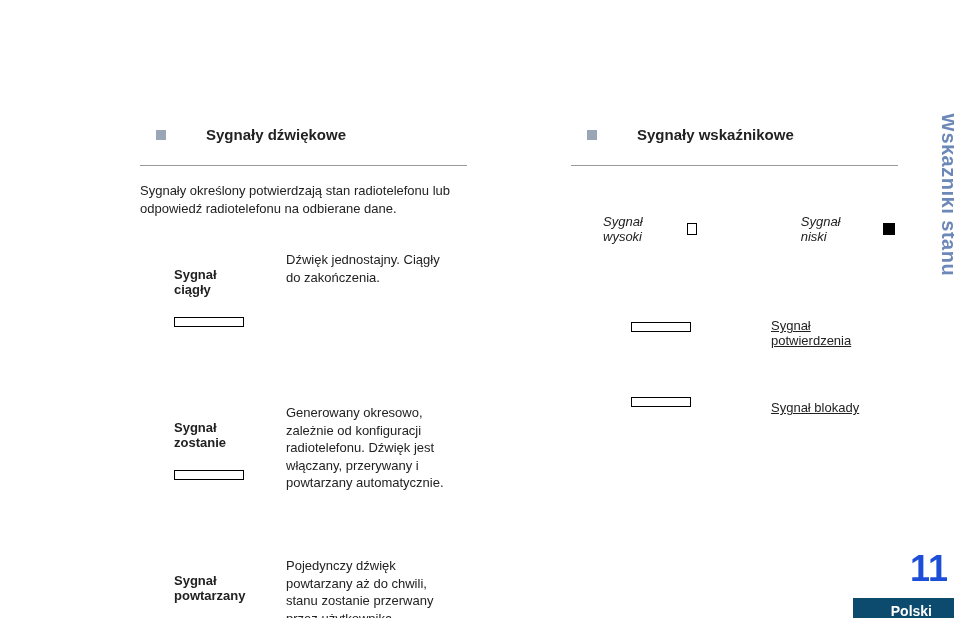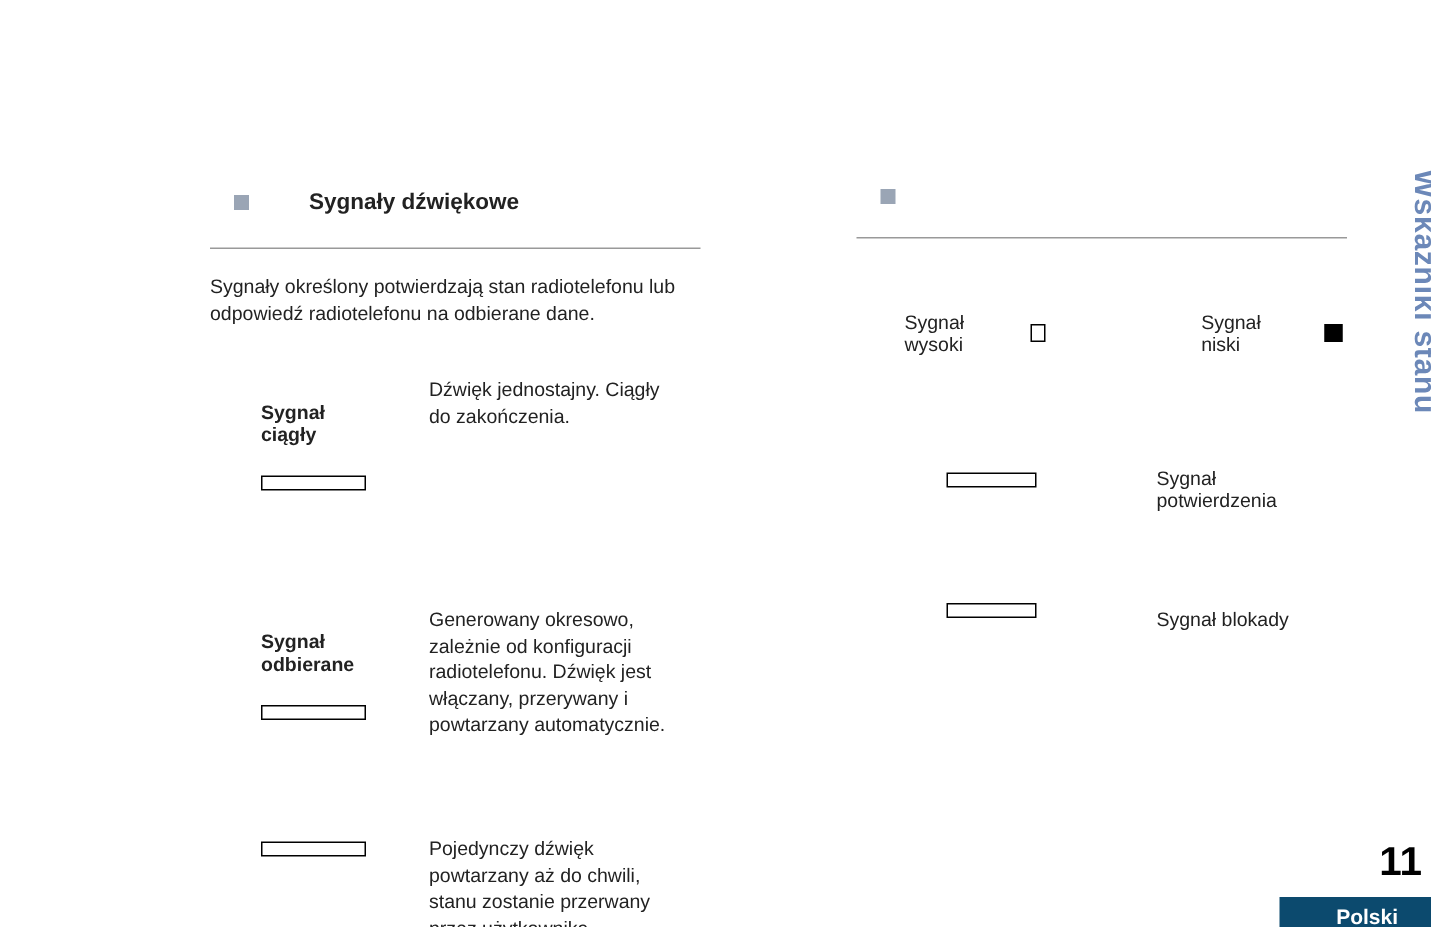--- a/index.html
+++ b/index.html
@@ -66,56 +66,58 @@
   }
   .pattern .seg {
     position: absolute;
     top: 0; bottom: 0;
     background: #000;
   }
   .legend-row {
     display: flex;
     gap: 40px;
     margin-bottom: 26px;
+    font-style: italic;
   }
   .legend-item {
     display: flex;
     align-items: center;
     gap: 6px;
   }
   .box {
     width: 16px;
     height: 12px;
     border: 1px solid #000;
     display: inline-block;
   }
   .box.filled { background: #000; }
   .ind-rows {
     display: grid;
     grid-template-columns: 140px 1fr;
-    row-gap: 32px;
+    row-gap: 20px;
     align-items: center;
     margin-left: 60px;
+    text-decoration: underline;
   }
   .side-tab {
     position: absolute;
     right: 10px;
     top: 65px;
     writing-mode: vertical-rl;
     color: #6c88b8;
     font-size: 20px;
     font-weight: bold;
     letter-spacing: 0.5px;
   }
   .page-num {
     position: absolute;
     right: 22px;
     bottom: 44px;
-    color: #000000;
-    font-size: 27px;
+    color: #1d4ed8;
+    font-size: 36px;
     font-weight: bold;
   }
   .lang-tab {
     position: absolute;
     right: 0;
     bottom: 10px;
     background: #0c4a6e;
     color: #fff;
     font-weight: bold;
     font-size: 14px;
@@ -138,46 +140,48 @@
 
       <div class="sig-label">
         <div>Sygnał ciągły</div>
         <span class="pattern">
           <span class="seg" style="left:0;right:0"></span>
         </span>
       </div>
       <div class="sig-desc">Dźwięk jednostajny. Ciągły do zakończenia.</div>
 
       <div class="sig-label">
-        <div>Sygnał odbierane</div>
+        <div>Sygnał zostanie</div>
         <span class="pattern">
           <span class="seg" style="left:0;width:10px"></span>
           <span class="seg" style="left:22px;width:10px"></span>
         </span>
       </div>
       <div class="sig-desc">Generowany okresowo, zależnie od konfiguracji radiotelefonu. Dźwięk jest włączany, przerywany i powtarzany automatycznie.</div>
 
       <div class="sig-label">
+        <div>Sygnał powtarzany</div>
         <span class="pattern">
           <span class="seg" style="left:0;width:10px"></span>
         </span>
       </div>
       <div class="sig-desc">Pojedynczy dźwięk powtarzany aż do chwili, stanu zostanie przerwany przez użytkownika.</div>
 
       <div class="sig-label">
         <span class="pattern">
           <span class="seg" style="left:0;width:8px"></span>
         </span>
       </div>
     </div>
   </div>
 
   <div class="col">
     <div class="section-header">
       <span class="section-bullet"></span>
+      <span class="section-title">Sygnały wskaźnikowe</span>
     </div>
 
     <div class="legend-row">
       <div class="legend-item">
         <span>Sygnał wysoki</span>
         <span class="box"></span>
       </div>
       <div class="legend-item">
         <span>Sygnał niski</span>
         <span class="box filled"></span>

